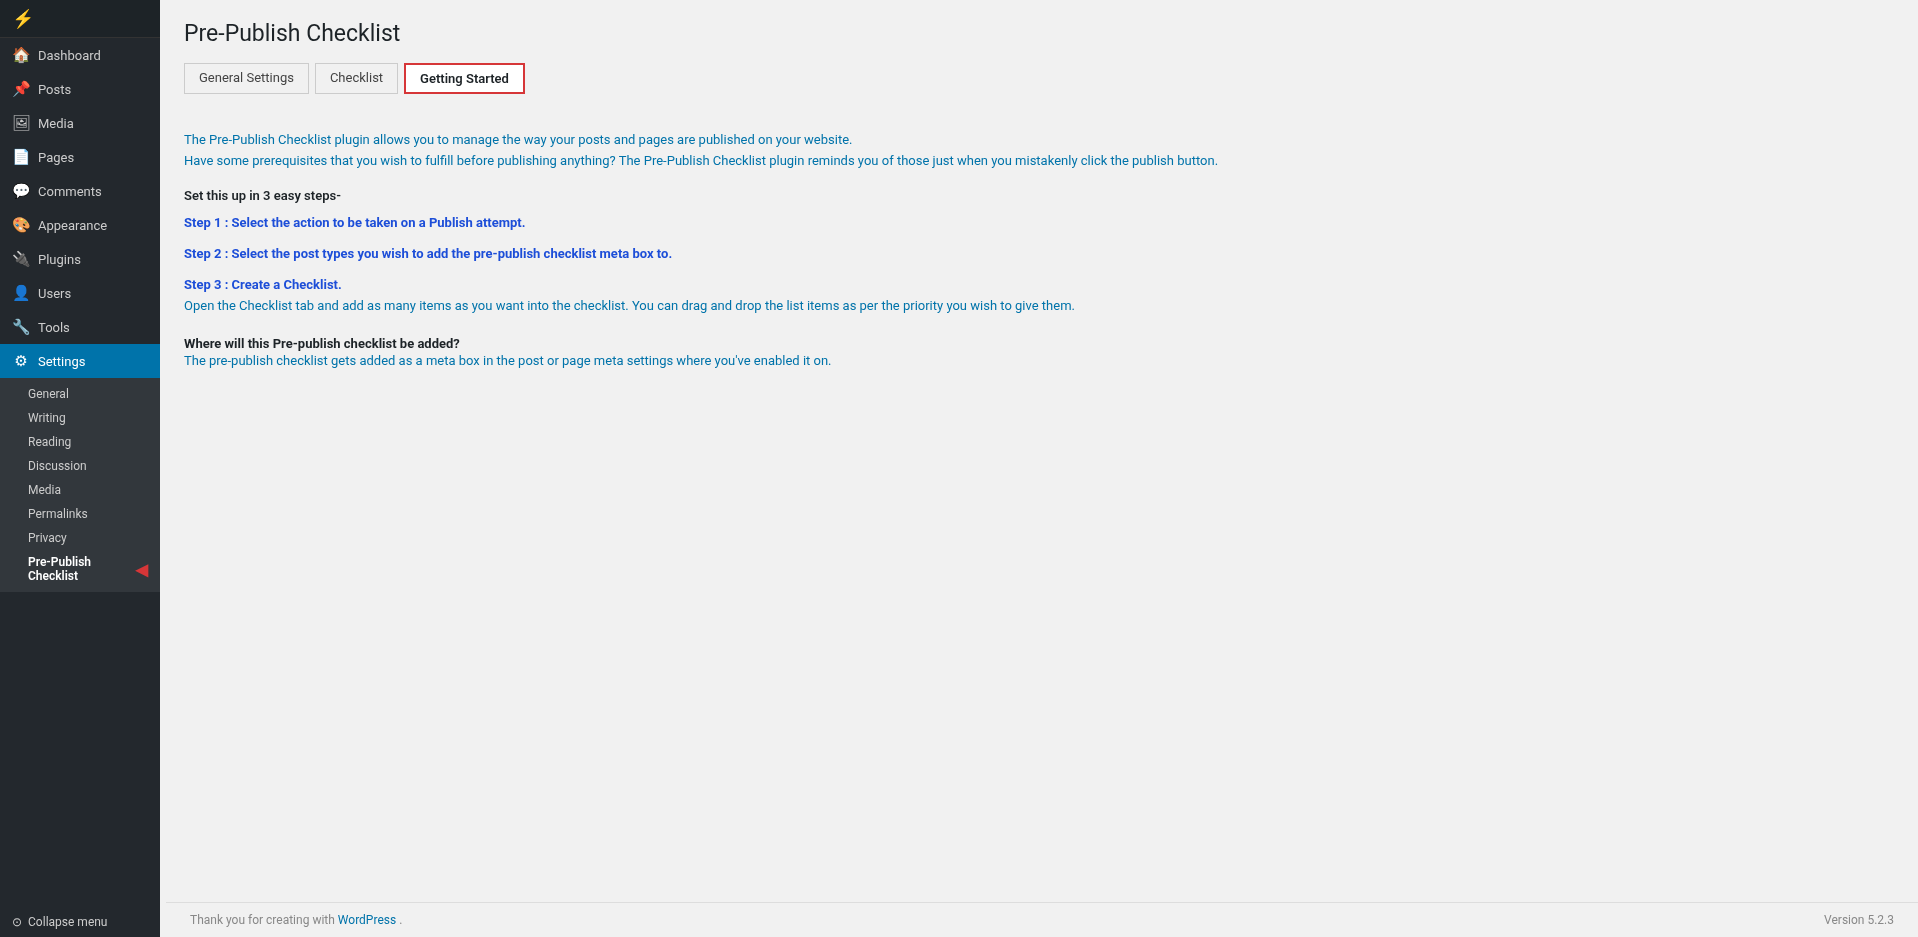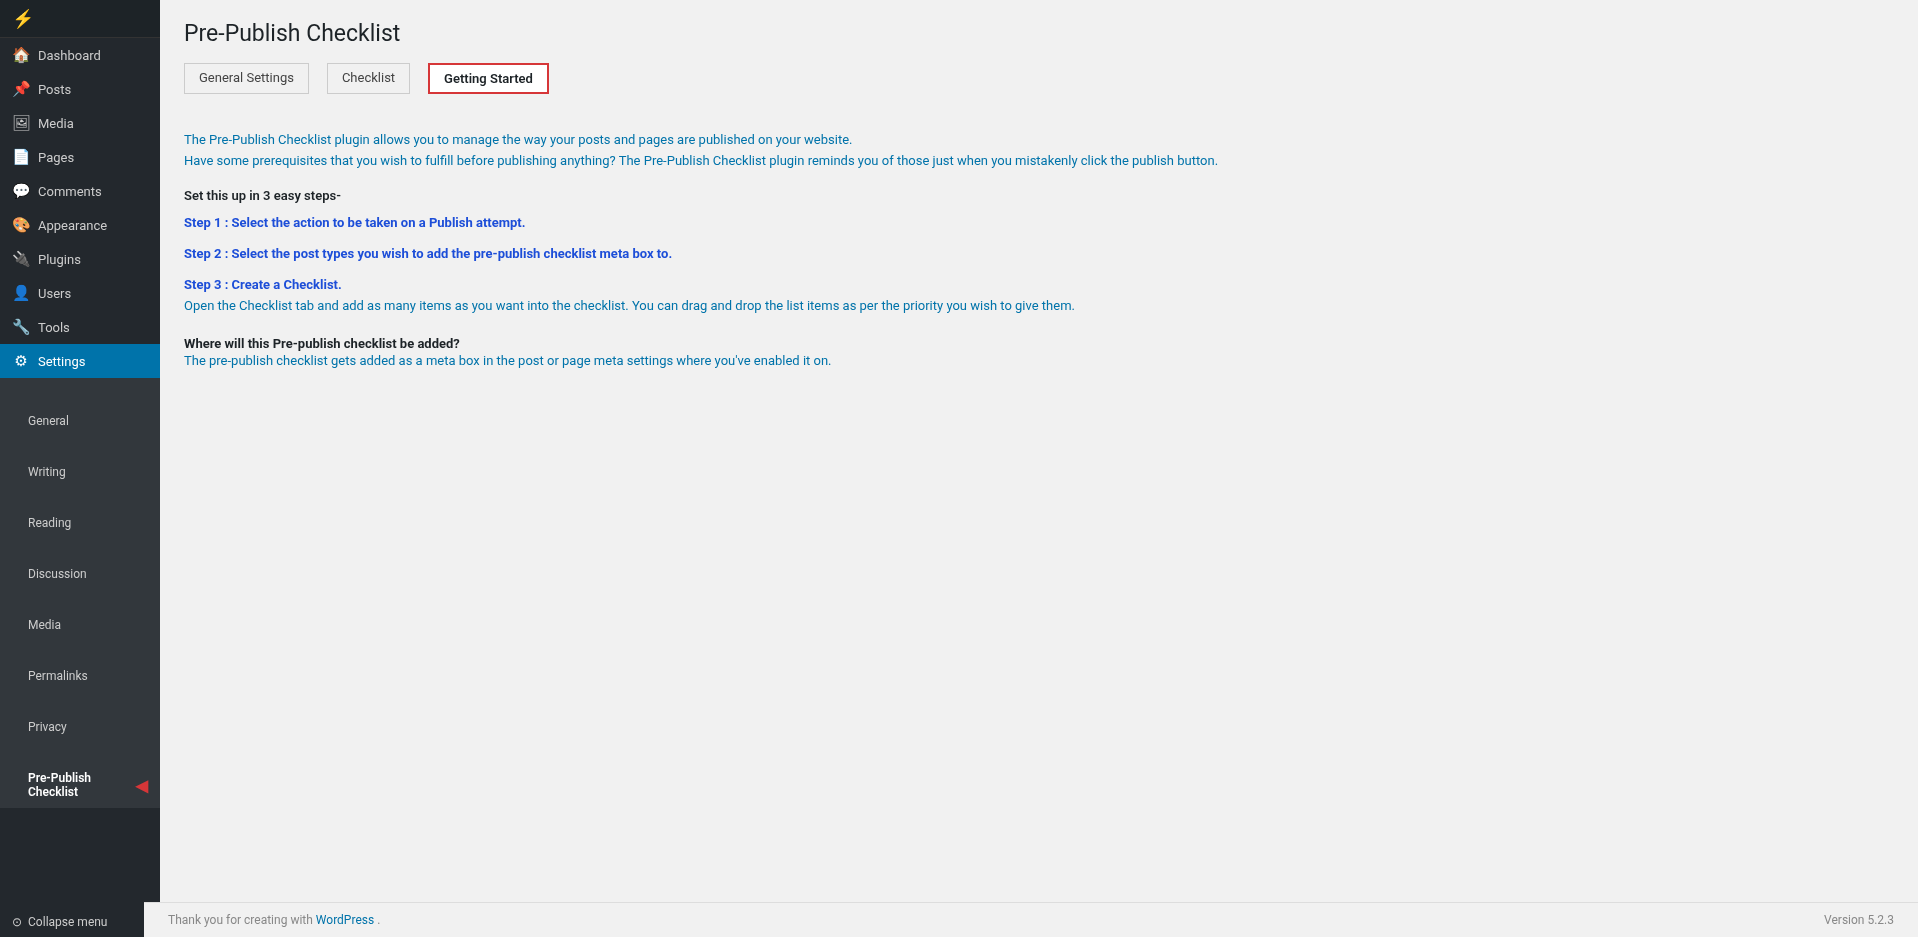--- a/index.html
+++ b/index.html
@@ -41,21 +41,20 @@
     
     .settings-submenu {
       background: #32373c;
       padding: 4px 0;
     }
     .settings-submenu-item {
       padding: 5px 12px 5px 28px;
       color: #ccc;
       cursor: pointer;
       font-size: 12px;
-      margin-top: 27px;
     }
     .settings-submenu-item.active { color: #fff; font-weight: 600; }
 
     
     .collapse-menu {
       margin-top: auto;
       padding: 8px 12px;
       color: #ccc;
       cursor: pointer;
       display: flex;
@@ -85,21 +84,21 @@
       border-bottom: none;
     }
     .tab {
       padding: 6px 14px;
       border: 1px solid #ccc;
       background: #f1f1f1;
       color: #444;
       cursor: pointer;
       font-size: 13px;
       text-decoration: none;
-      margin-right: 18px;
+      margin-right: 6px;
     }
     .tab.active {
       background: #fff;
       border: 2px solid #d63638;
       color: #1d2327;
       font-weight: 600;
     }
     .content-body {
       padding: 16px 0;
     }
@@ -143,21 +142,21 @@
     .where-desc {
       font-size: 13px;
       color: #0073aa;
       line-height: 1.6;
     }
 
     
     #footer {
       position: fixed;
       bottom: 0;
-      left: 144px;
+      left: 166px;
       right: 0;
       padding: 10px 24px;
       background: #f1f1f1;
       color: #888;
       font-size: 12px;
       display: flex;
       justify-content: space-between;
       border-top: 1px solid #ddd;
     }
     #footer a { color: #0073aa; text-decoration: none; }

